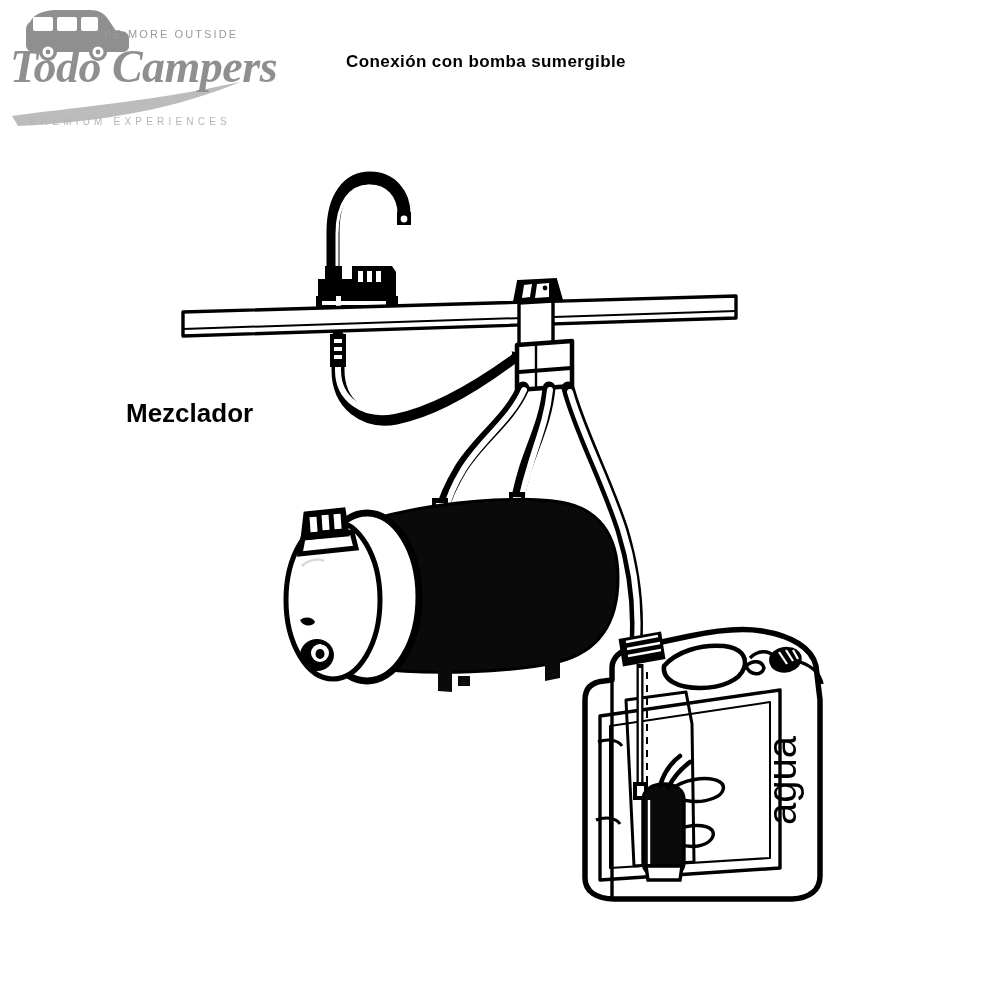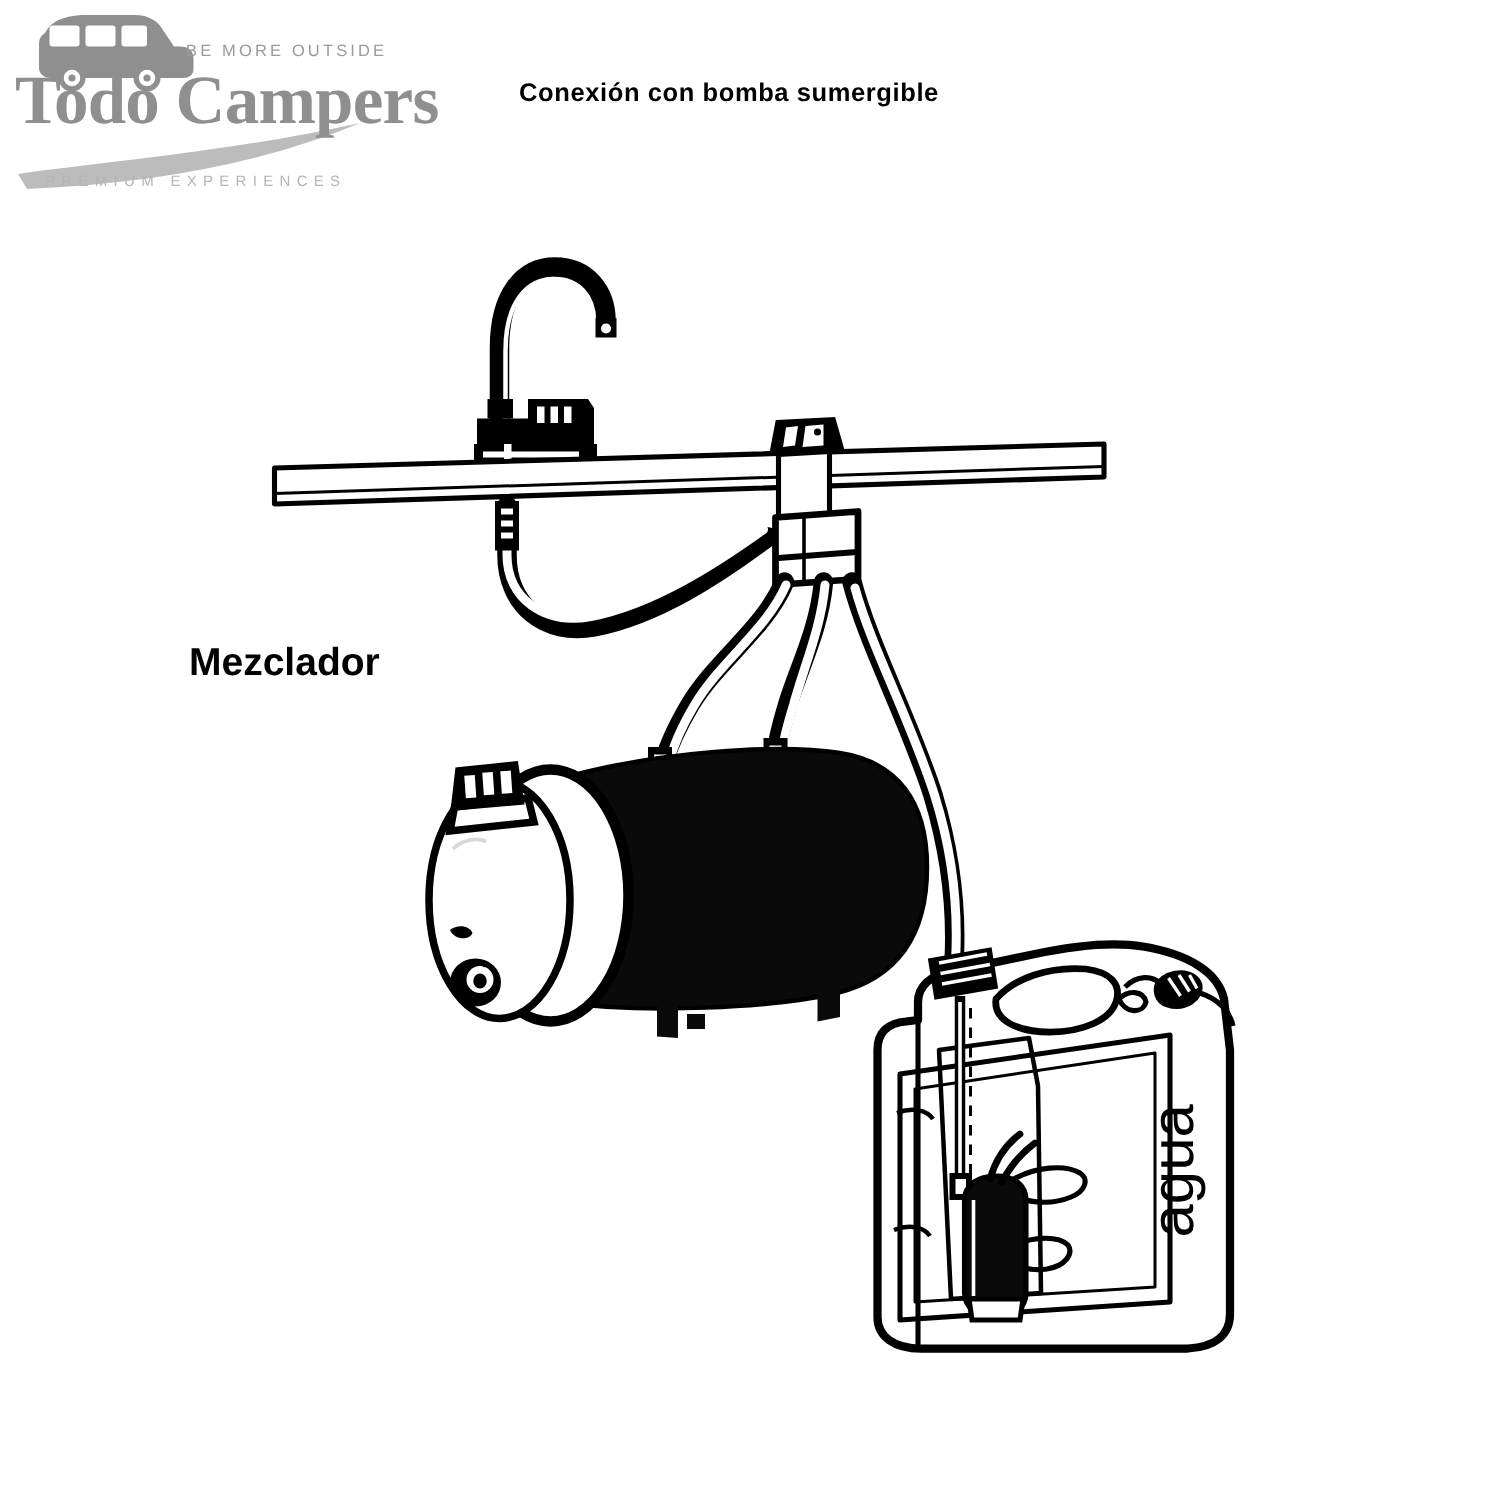--- a/index.html
+++ b/index.html
@@ -35,21 +35,20 @@
   }
   .label-mezclador {
     position: absolute;
     left: 126px;
     top: 398px;
     font-family: "Liberation Sans", sans-serif;
     font-weight: bold;
     font-size: 26px;
     color: #000000;
     letter-spacing: 0px;
-    margin-top: 28px;
   }
   .label-agua {
     position: absolute;
     left: 760px;
     top: 745px;
     width: 130px;
     font-family: "Liberation Sans", sans-serif;
     font-size: 40px;
     color: #000000;
     transform: rotate(-90deg);
@@ -58,33 +57,34 @@
   }
   .brand-logo {
     position: absolute;
     left: 8px;
     top: 4px;
     width: 250px;
     height: 140px;
   }
   .logo-tagline-top {
     position: absolute;
-    left: 124px;
+    left: 104px;
     top: 28px;
     font-family: "Liberation Sans", sans-serif;
     font-size: 11px;
     letter-spacing: 2.1px;
     color: #9a9a9a;
     white-space: nowrap;
   }
   .logo-wordmark {
     position: absolute;
     left: 10px;
     top: 40px;
     font-family: "Liberation Serif", serif;
+    font-style: italic;
     font-weight: bold;
     font-size: 46px;
     color: #8f8f8f;
     letter-spacing: -0.5px;
     white-space: nowrap;
   }
   .logo-tagline-bottom {
     position: absolute;
     left: 30px;
     top: 116px;

